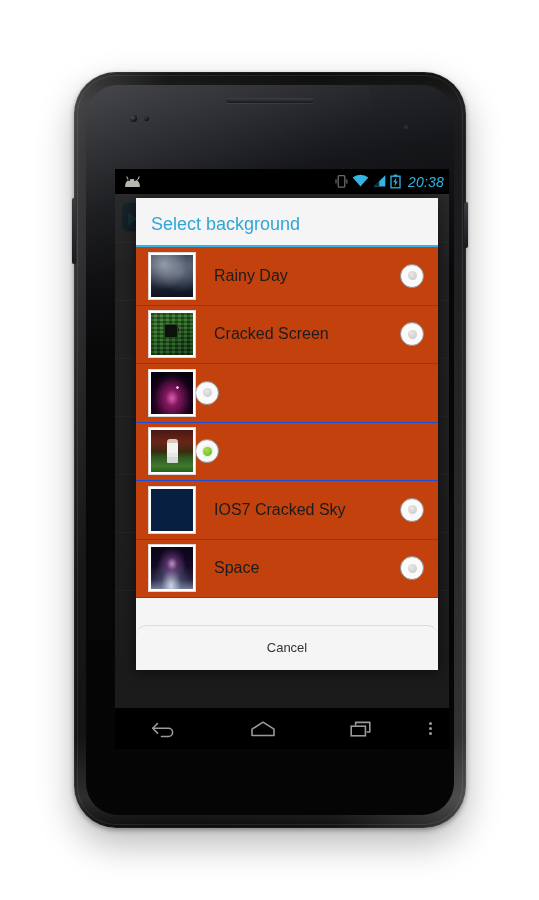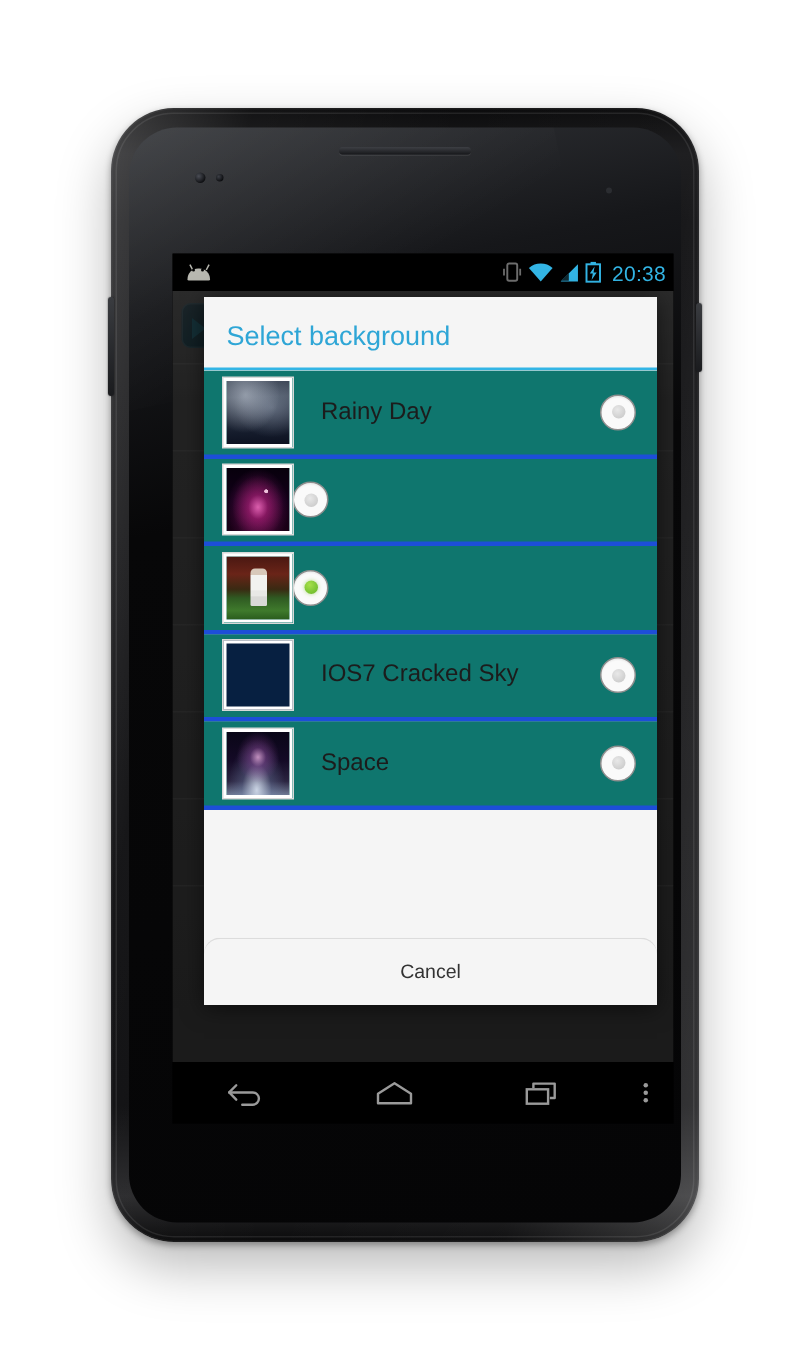--- a/index.html
+++ b/index.html
@@ -163,22 +163,23 @@
     width: 1px; height: 4px;
     background: #b8b8b0;
     transform-origin: bottom center;
   }
   .droid-ant.l { left: 5px; transform: rotate(-28deg); }
   .droid-ant.r { left: 14px; transform: rotate(28deg); }
 
   #status-right {
     margin-left: auto;
     display: flex;
-    align-items: center;
+    align-items: flex-start;
     gap: 4px;
+    font-style: italic;
   }
   .sb-icon { display: block; }
   #status-clock {
     color: #33b5e5;
     font-size: 14px;
     letter-spacing: 0.2px;
     margin-left: 3px;
   }
 
   
@@ -247,23 +248,23 @@
     position: relative;
     overflow: hidden;
     background: #f5f5f5;
     height: 378px;
   }
   .list-row {
     display: flex;
     align-items: center;
     height: 58.5px;
     padding: 0 14px 0 13px;
-    border-bottom: 3px solid #1d4ed8;
+    border-bottom: 1px solid #1d4ed8;
     box-sizing: border-box;
-    background: #0f766e;
+    background: #c2410c;
   }
   .thumb {
     width: 46px;
     height: 46px;
     flex: 0 0 46px;
     border: 2px solid #ffffff;
     box-sizing: border-box;
     box-shadow: 0 0 0 1px #d8d8d8;
     background-size: cover;
     position: relative;
@@ -474,20 +475,27 @@
       <div id="dialog">
         <div id="dialog-title-wrap">
           <div id="dialog-title">Select background</div>
         </div>
 
         <div id="dialog-list">
 
         <div class="list-row">
               <div class="thumb tb-rainy"></div>
               <div class="row-label">Rainy Day</div>
+              <div class="radio">
+                <div class="dot"></div>
+              </div>
+            </div>
+            <div class="list-row">
+              <div class="thumb tb-cracked"></div>
+              <div class="row-label">Cracked Screen</div>
               <div class="radio">
                 <div class="dot"></div>
               </div>
             </div>
             <div class="list-row">
               <div class="thumb tb-deepspace"></div>
               <div class="radio">
                 <div class="dot"></div>
               </div>
             </div>

